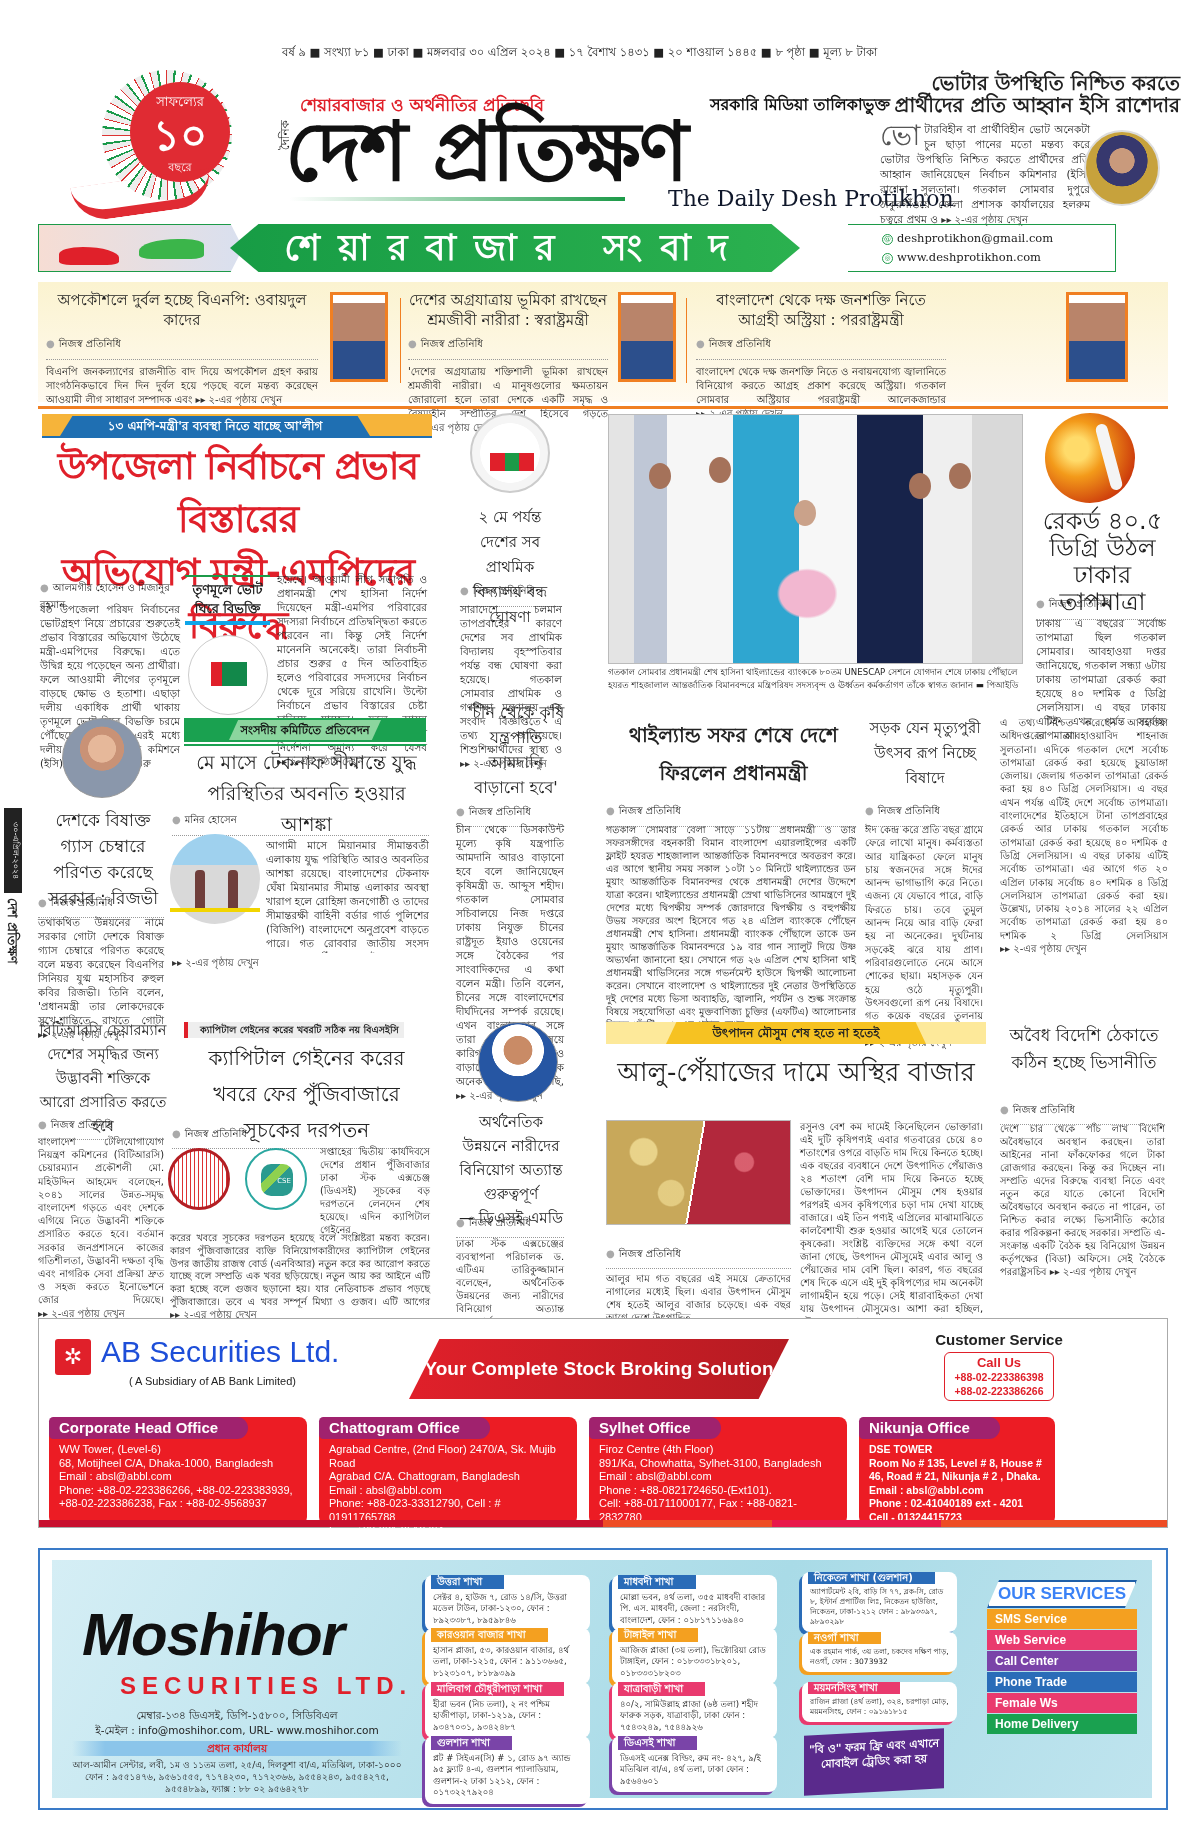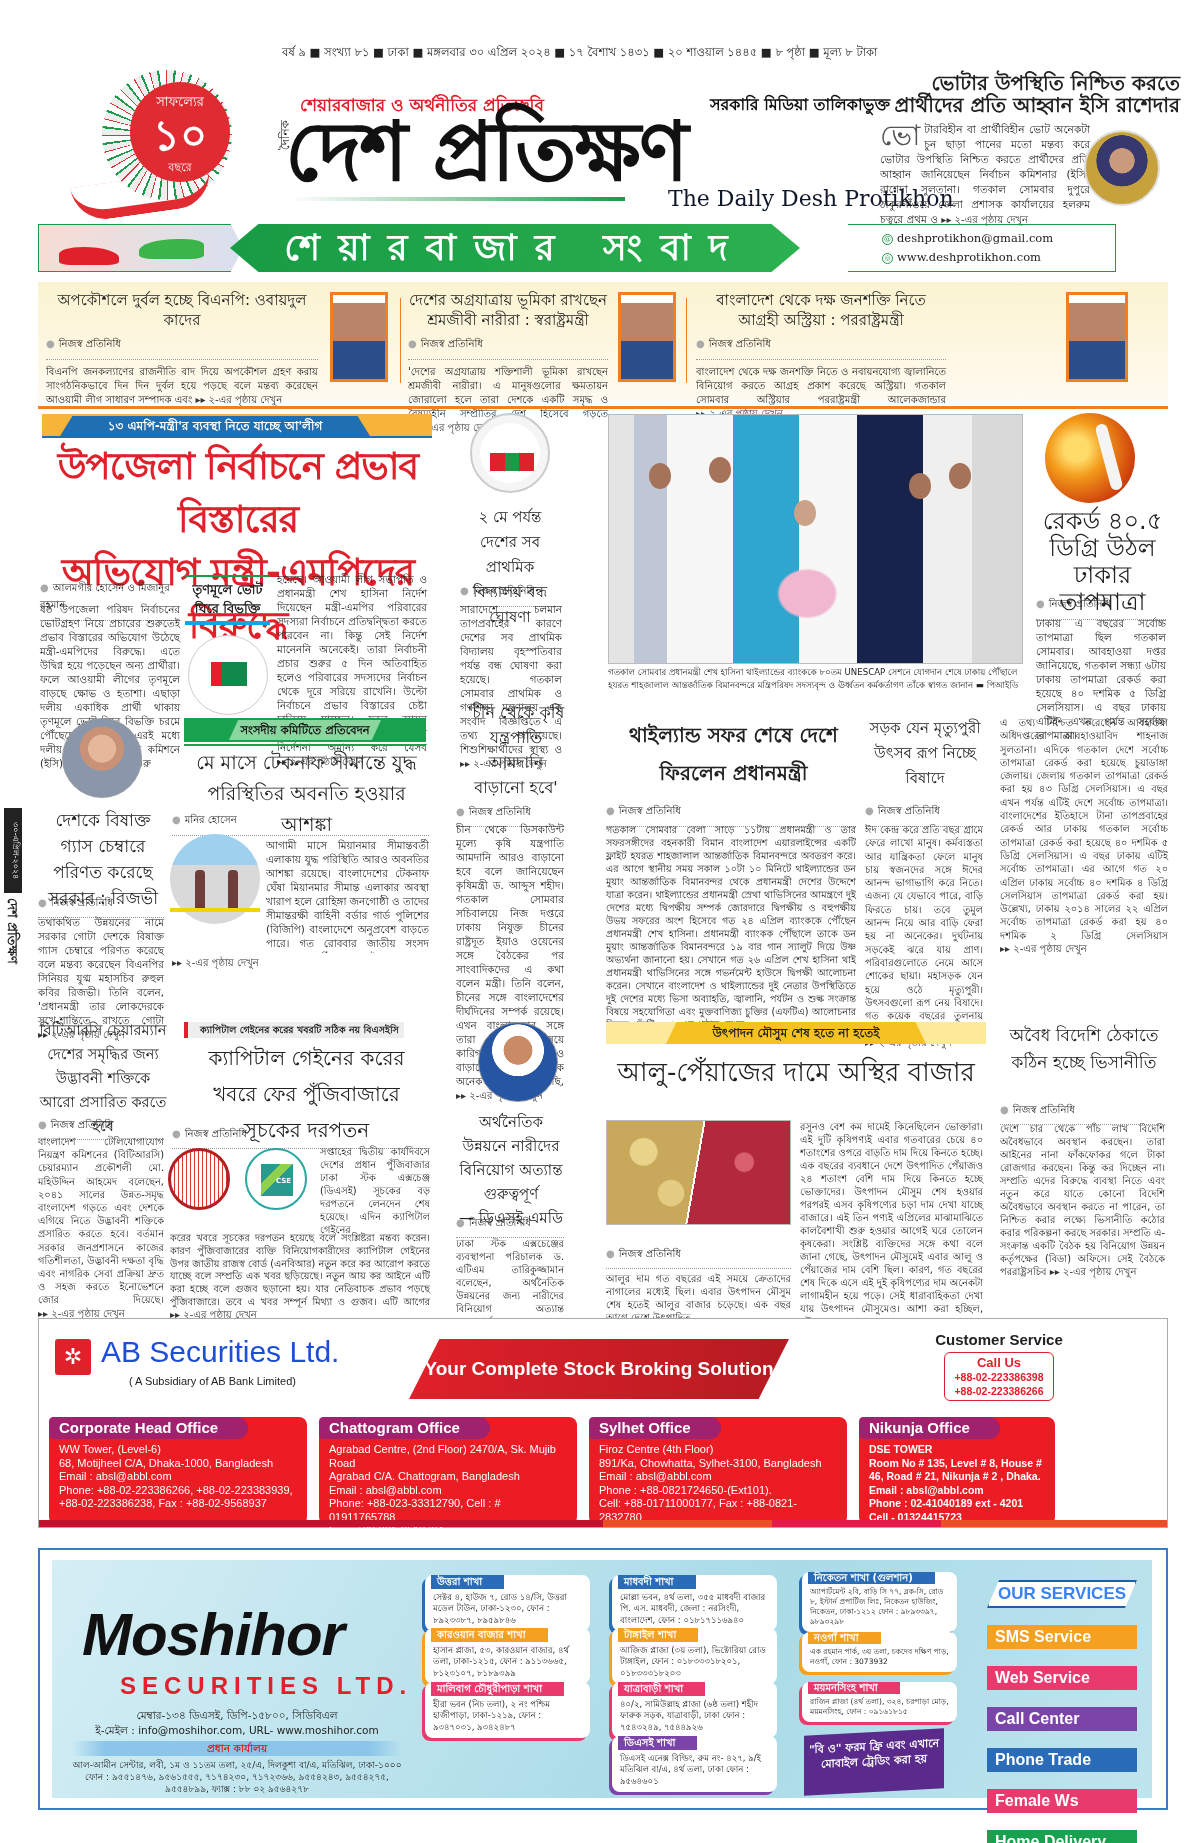--- a/index.html
+++ b/index.html
@@ -102,21 +102,21 @@
   .road-head { left: 865px; top: 716px; width: 120px; font-size: 15px; line-height: 25px; text-align: center; }
   .road-body { left: 865px; top: 823px; width: 118px; }
 
   
   .btrc-head { left: 38px; top: 1018px; width: 130px; font-size: 14.5px; line-height: 24px; text-align: center; }
   .btrc-body { left: 38px; top: 1135px; width: 126px; }
   .kicker-red { left: 184px; top: 1022px; width: 220px; height: 16px; background: #eee; font-size: 9.5px; line-height: 16px; padding-left: 12px; border-left: 4px solid #e0202a; font-weight: bold; }
   .cap-head { left: 184px; top: 1040px; width: 245px; font-size: 20px; line-height: 36px; text-align: center; }
   .dse-logo { left: 168px; top: 1148px; width: 62px; height: 62px; border-radius: 50%; border: 3px solid #b31f24; background: repeating-linear-gradient(90deg, #fff 0 3px, #d33 3px 4px); }
   .cse-logo { left: 245px; top: 1148px; width: 62px; height: 62px; border-radius: 50%; border: 2px solid #2aa7a0; background: #fff; }
-  .cse-logo .sq { position: absolute; left: 14px; top: 14px; width: 32px; height: 32px; background: linear-gradient(135deg, #2a9a8f 0 30%, #8fd14f 30% 50%, #2a9a8f 50%); color: #fff; font-size: 7px; text-align: right; padding: 13px 2px 0 0; font-weight: bold; }
+  .cse-logo .sq { position: absolute; left: 14px; top: 14px; width: 32px; height: 32px; background: linear-gradient(135deg, #2a9a8f 0 30%, #8fd14f 30% 50%, #2a9a8f 50%); color: #fff; font-size: 7px; text-align: right; padding: 13px 2px 0 0; font-weight: normal; border-radius: 10px; }
   .cap-body-top { left: 320px; top: 1145px; width: 110px; }
   .cap-body-bot { left: 170px; top: 1232px; width: 260px; }
   .dse-md-img { left: 478px; top: 1022px; width: 80px; height: 80px; border-radius: 50%; border: 1px solid #999; background: radial-gradient(circle at 50% 35%, #c98b66 0 22%, #fff 23% 40%, #2656a3 41% 100%); }
   .dse-md-head { left: 456px; top: 1110px; width: 110px; font-size: 15px; line-height: 24px; text-align: center; }
   .dse-md-body { left: 456px; top: 1237px; width: 108px; }
 
   .kicker-yellow { left: 606px; top: 1022px; width: 380px; height: 22px; background: #fde99a; }
   .kicker-yellow .pill { position: absolute; left: 60px; top: 0; width: 260px; height: 22px; background: #f6c222; font-size: 12px; text-align: center; line-height: 22px; clip-path: polygon(4% 0, 96% 0, 100% 100%, 0 100%); font-weight: bold; }
   .potato-head { left: 606px; top: 1052px; width: 380px; font-size: 26px; line-height: 40px; text-align: center; }
   .veg-photo { left: 606px; top: 1120px; width: 185px; height: 105px; background: linear-gradient(100deg, #c8a85a 0 48%, #fff 48% 49%, #b2283c 49%); border: 1px solid #bbb; }
@@ -148,21 +148,21 @@
   .mo-inner { position: absolute; left: 12px; top: 10px; width: 1100px; height: 238px; background: linear-gradient(120deg, #d5eef5, #a9dbe7 60%, #bfe4ee); }
   .mo-logo { position: absolute; left: 30px; top: 40px; font-size: 60px; font-weight: bold; color: #111; font-family: "Liberation Sans", sans-serif; font-style: italic; letter-spacing: -1px; }
   .mo-sec { position: absolute; left: 68px; top: 112px; font-size: 24px; color: #e0202a; font-weight: bold; letter-spacing: 6px; font-family: "Liberation Sans", sans-serif; }
   .mo-info { position: absolute; left: 20px; top: 148px; width: 330px; text-align: center; font-size: 10.5px; line-height: 15px; }
   .mo-info .ho { color: #e0202a; font-weight: bold; background: linear-gradient(90deg, transparent, #8bc5ea 10%, #8bc5ea 90%, transparent); margin: 3px 0; }
   .mo-info .addr { font-size: 9px; line-height: 12px; }
   .branch { position: absolute; width: 165px; background: #fff; border-radius: 8px; font-size: 8.5px; line-height: 11.5px; padding: 0 6px 5px 8px; box-shadow: -3px 3px 0 var(--c); }
   .branch .bt { display: inline-block; background: var(--c); color: #fff; font-size: 10px; padding: 1px 22px 1px 6px; margin-left: -2px; margin-bottom: 3px; font-weight: bold; }
   .services { position: absolute; left: 935px; top: 20px; width: 150px; }
   .services .head { background: #fff; border: 2px solid #1f5fa8; color: #3b82f6; font-weight: bold; font-size: 17px; text-align: center; padding: 2px 0; clip-path: polygon(8% 0, 100% 0, 92% 100%, 0 100%); font-family: "Liberation Sans", sans-serif; }
-  .services .svc { color: #fff; font-weight: bold; font-size: 16px; padding: 3px 8px; margin-top: 17px; font-family: "Liberation Sans", sans-serif; }
+  .services .svc { color: #fff; font-weight: bold; font-size: 12px; padding: 3px 8px; margin-top: 1px; font-family: "Liberation Sans", sans-serif; }
   .promo { position: absolute; left: 790px; top: 180px; width: 140px; height: 60px; background: #5a2a8c; color: #fff; font-size: 11px; line-height: 15px; text-align: center; padding-top: 7px; font-weight: bold; transform: skewY(-3deg); }
 
   .side-date { left: 4px; top: 808px; width: 18px; height: 85px; background: #222; color: #fff; font-size: 8px; writing-mode: vertical-rl; text-align: center; }
   .side-logo { left: 4px; top: 898px; width: 18px; font-size: 13px; font-weight: bold; writing-mode: vertical-rl; }
 </style>
 </head>
 <body>
 
 <div class="abs dateline">বর্ষ ৯ ■ সংখ্যা ৮১ ■ ঢাকা ■ মঙ্গলবার ৩০ এপ্রিল ২০২৪ ■ ১৭ বৈশাখ ১৪৩১ ■ ২০ শাওয়াল ১৪৪৫ ■ ৮ পৃষ্ঠা ■ মূল্য ৮ টাকা</div>
 
@@ -421,20 +421,21 @@
     <div class="mo-info">
       <div>মেম্বার-১৩৪ ডিএসই, ডিপি-১৫৮০০, সিডিবিএল</div>
       <div>ই-মেইল : info@moshihor.com, URL- www.moshihor.com</div>
       <div class="ho">প্রধান কার্যালয়</div>
       <div class="addr">আল-আমীন সেন্টার, লবী, ১ম ও ১১তম তলা, ২৫/এ, দিলকুশা বা/এ, মতিঝিল, ঢাকা-১০০০ ফোন : ৯৫৫১৪৭৬, ৯৫৬১৫৫৫, ৭১৭৪২৩০, ৭১৭২৩৬৬, ৯৫৫৪২৪৩, ৯৫৫৪২৭৫, ৯৫৫৪৮৯৯, ফ্যাক্স : ৮৮ ০২ ৯৫৬৪২৭৮</div>
     </div>
 
     <div class="branch" style="left:373px;top:15px;--c:#2a6cb8;"><div class="bt">উত্তরা শাখা</div><div>সেক্টর ৪, হাউজ ৭, রোড ১৪/সি, উত্তরা মডেল টাউন, ঢাকা-১২৩০, ফোন : ৮৯২৩৩৮৭, ৮৯৫৯৮৪৬</div></div>
     <div class="branch" style="left:373px;top:68px;--c:#f4a020;"><div class="bt">কারওয়ান বাজার শাখা</div><div>হাসান প্লাজা, ৫৩, কারওয়ান বাজার, ৪র্থ তলা, ঢাকা-১২১৫, ফোন : ৯১১৩৬৬৫, ৮১২৩১০৭, ৮১৮৯৩৯৯</div></div>
     <div class="branch" style="left:373px;top:122px;--c:#e93a6e;"><div class="bt">মালিবাগ চৌধুরীপাড়া শাখা</div><div>হীরা ভবন (নিচ তলা), ২ নং পশ্চিম হাজীপাড়া, ঢাকা-১২১৯, ফোন : ৯৩৪৭০৩১, ৯৩৪২৪৮৭</div></div>
+    <div class="branch" style="left:373px;top:176px;--c:#7a44a8;"><div class="bt">গুলশান শাখা</div><div>প্লট # সিইএন(সি) # ১, রোড ৯৭ অ্যান্ড ৯৫ ফ্ল্যাট ৪-এ, গুলশান প্যালাডিয়াম, গুলশান-২ ঢাকা ১২১২, ফোন : ০১৭৩২২৭৯২০৪</div></div>
 
     <div class="branch" style="left:560px;top:15px;--c:#2a6cb8;"><div class="bt">মাধবদী শাখা</div><div>মোল্লা ভবন, ৪র্থ তলা, ৩৫৫ মাধবদী বাজার পি. এস. মাধবদী, জেলা : নরসিংদী, বাংলাদেশ, ফোন : ০১৮১৭১১৬৯৪০</div></div>
     <div class="branch" style="left:560px;top:68px;--c:#f4a020;"><div class="bt">টাঙ্গাইল শাখা</div><div>আজিজ প্লাজা (৩য় তলা), ভিক্টোরিয়া রোড টাঙ্গাইল, ফোন : ০১৮৩৩৩১৮২০১, ০১৮৩৩৩১৮২০৩</div></div>
     <div class="branch" style="left:560px;top:122px;--c:#e93a6e;"><div class="bt">যাত্রাবাড়ী শাখা</div><div>৪০/২, সামিউল্লাহ প্লাজা (৬ষ্ঠ তলা) শহীদ ফারুক সড়ক, যাত্রাবাড়ী, ঢাকা ফোন : ৭৫৪৩২৪৯, ৭৫৪৪৯২৬</div></div>
     <div class="branch" style="left:560px;top:176px;--c:#7a44a8;"><div class="bt">ডিএসই শাখা</div><div>ডিএসই এনেক্স বিল্ডিং, রুম নং- ৪২৭, ৯/ই মতিঝিল বা/এ, ৪র্থ তলা, ঢাকা ফোন : ৯৫৬৪৬০১</div></div>
 
     <div class="branch" style="left:750px;top:12px;width:155px;font-size:7.5px;line-height:10px;--c:#2a6cb8;"><div class="bt">নিকেতন শাখা (গুলশান)</div><div>অ্যাপার্টমেন্ট ২বি, বাড়ি সি ৭৭, ব্লক-সি, রোড ৮, ইস্টার্ন প্রপার্টিজ লিঃ, নিকেতন হাউজিং, নিকেতন, ঢাকা-১২১২ ফোন : ৯৮৯৩৩৯৭, ৯৮৯৩২৯৮</div></div>
     <div class="branch" style="left:750px;top:72px;width:155px;font-size:7.5px;line-height:10px;--c:#f4a020;"><div class="bt">নওগাঁ শাখা</div><div>এক রহমান পার্ক, ৩য় তলা, চকদেব দক্ষিণ পাড়, নওগাঁ, ফোন : 3073932</div></div>
     <div class="branch" style="left:750px;top:122px;width:155px;font-size:7.5px;line-height:10px;--c:#e93a6e;"><div class="bt">ময়মনসিংহ শাখা</div><div>রাজিন প্লাজা (৪র্থ তলা), ৩২৪, চরপাড়া মোড়, ময়মনসিংহ, ফোন : ০৯১৬১৮১৫</div></div>
 

